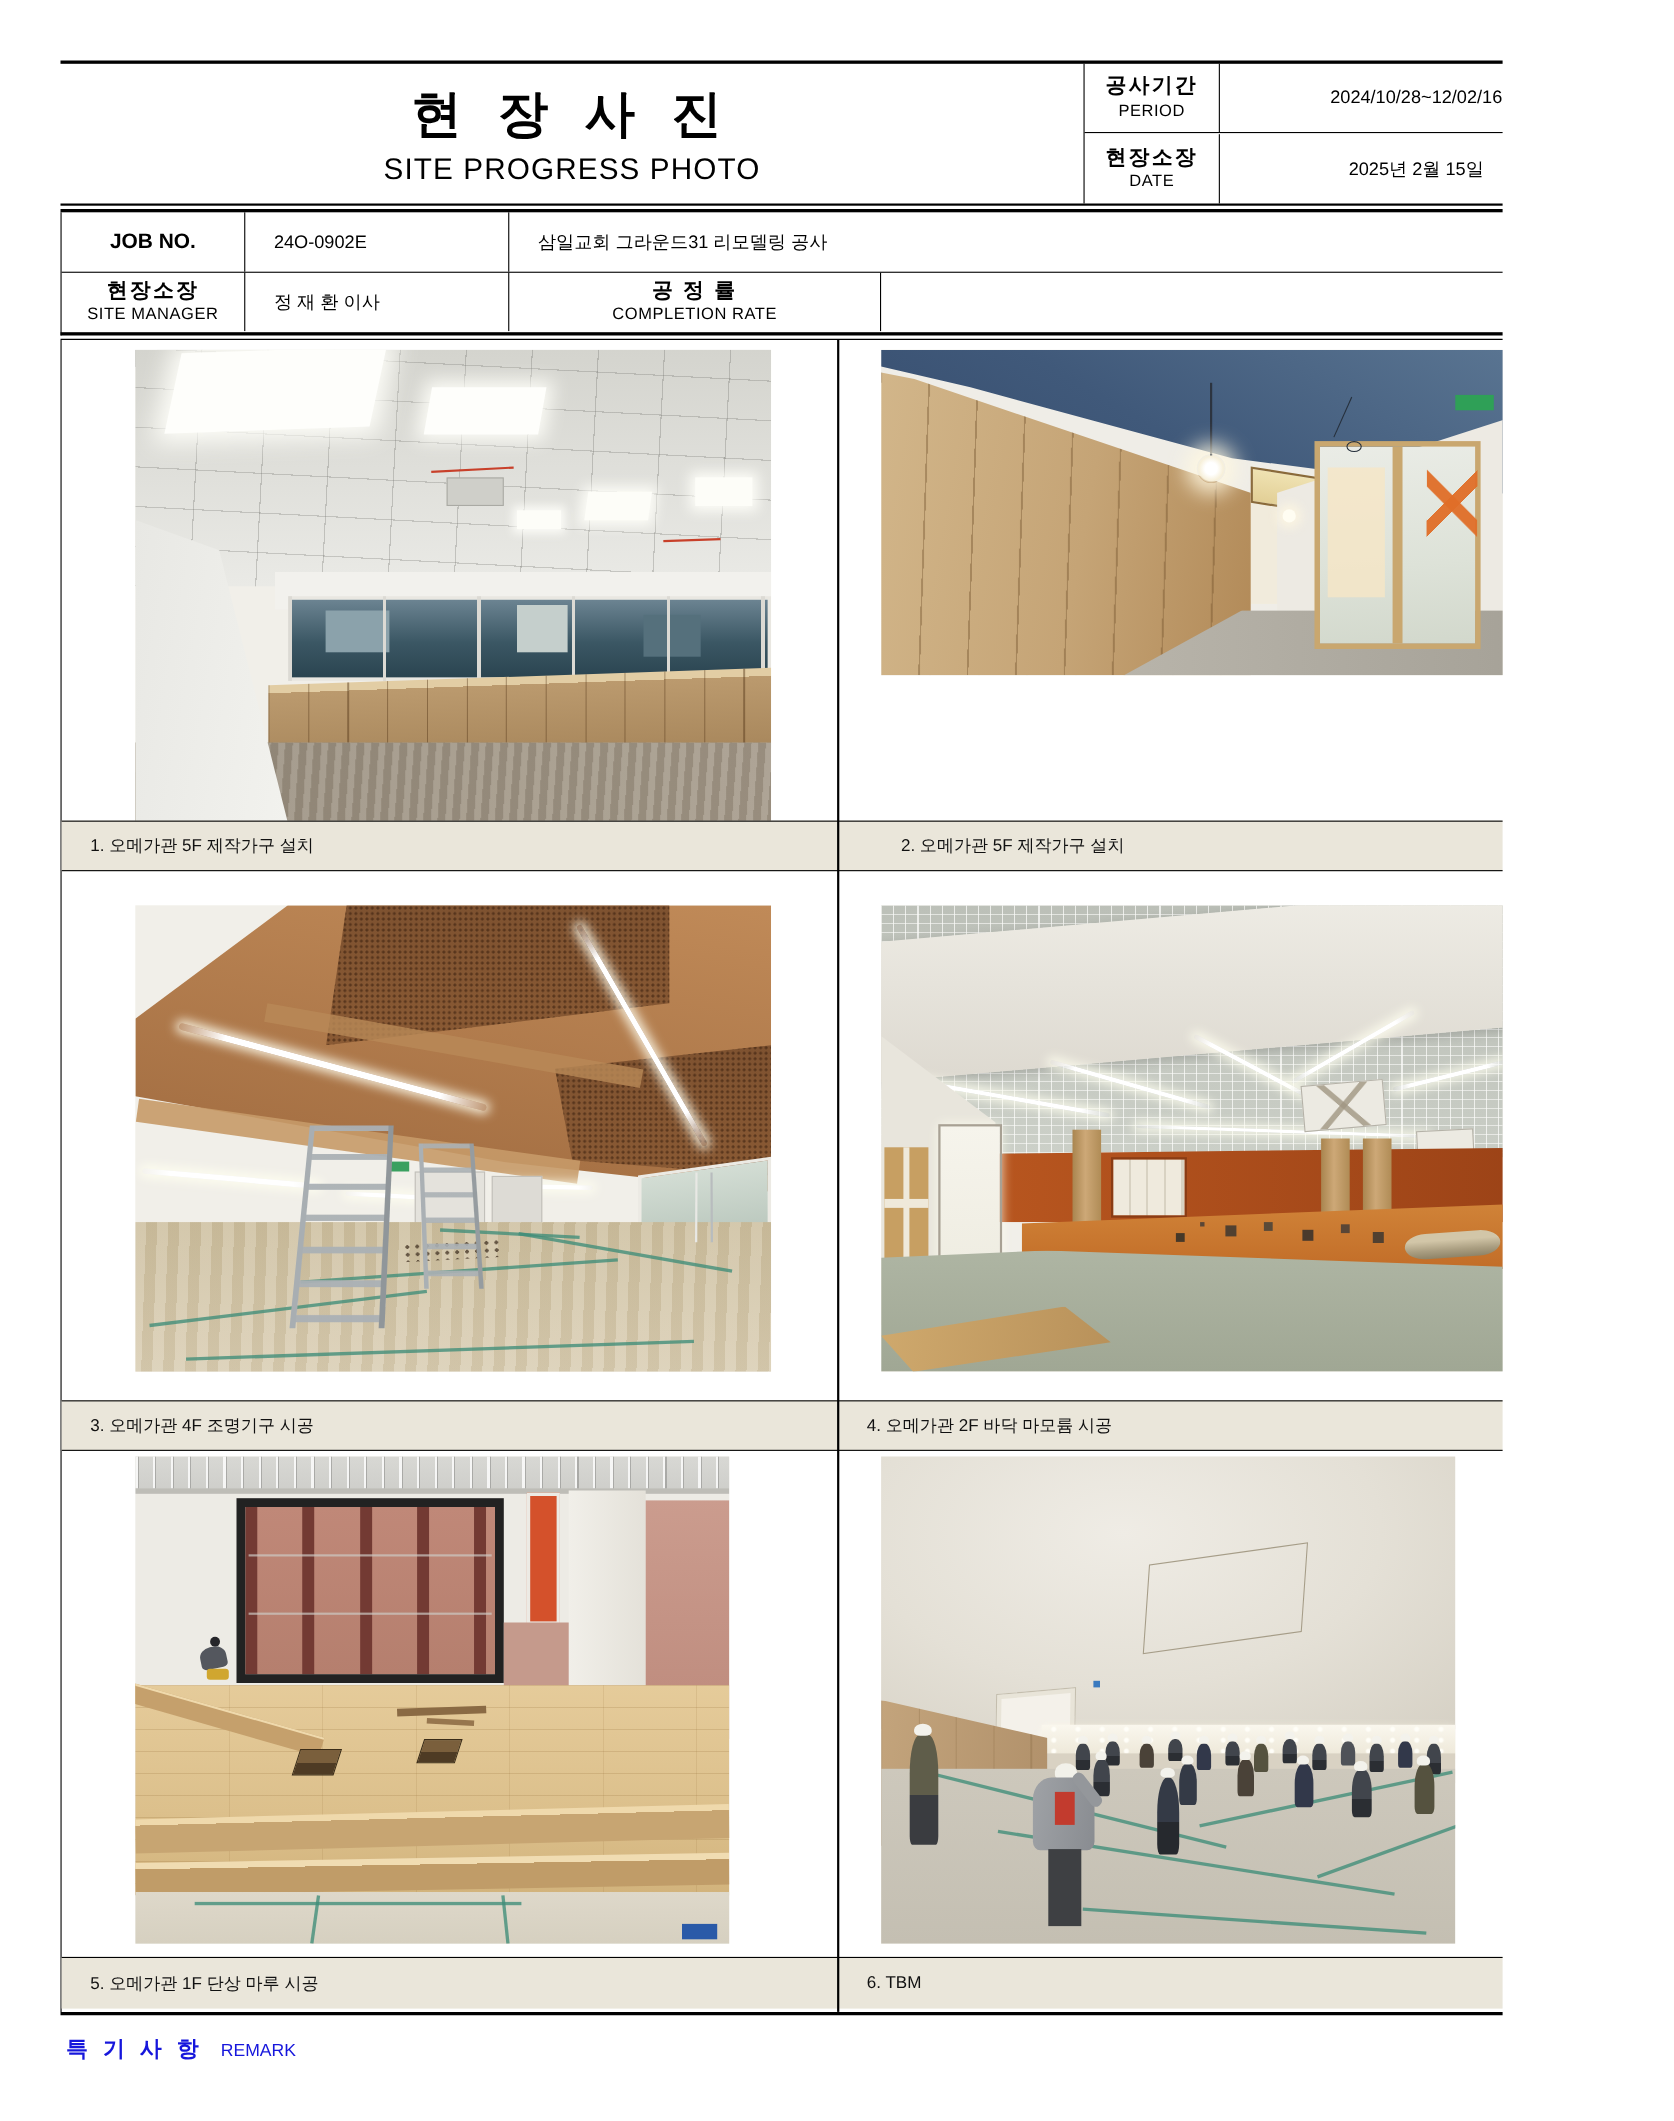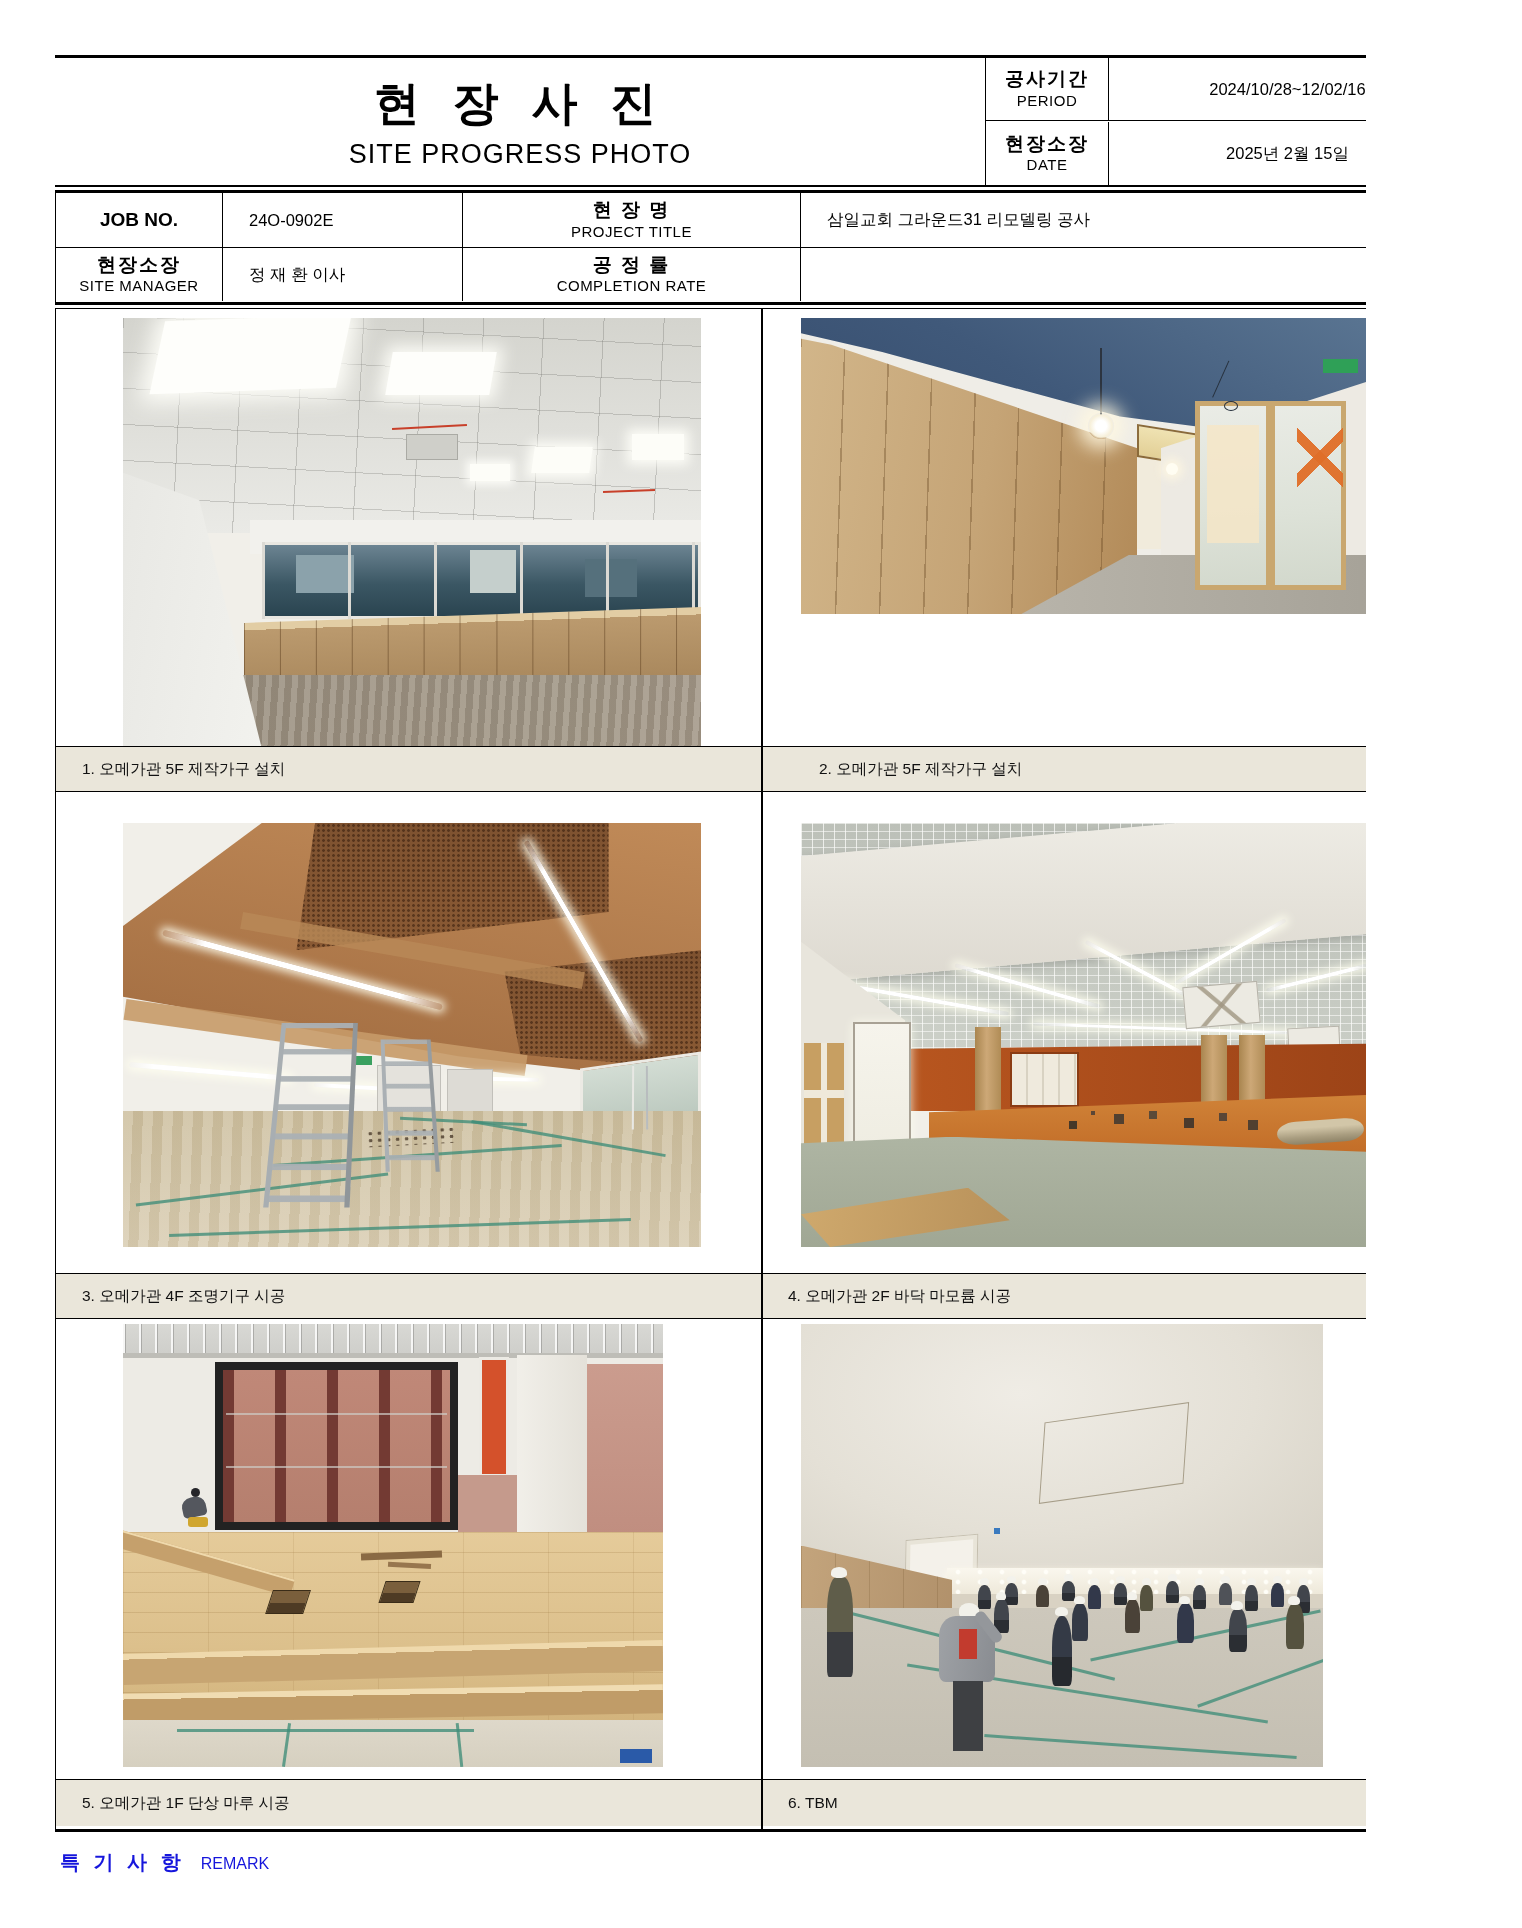--- a/index.html
+++ b/index.html
@@ -64,24 +64,20 @@
   <div class="abs rule" style="left:55px;top:185px;width:1412px;height:1.5px;"></div>
   <div class="abs rule" style="left:55px;top:190px;width:1412px;height:2.5px;"></div>
 
   <div class="abs" style="left:55px;top:193px;width:1412px;height:112px;border-left:1px solid #000;border-right:1px solid #000;border-bottom:3px solid #000;">
     <div style="display:flex;height:55px;border-bottom:1px solid #000;">
       <div class="center" style="width:167px;border-right:1px solid #000;">
         <span class="ko-label" style="letter-spacing:0;">JOB NO.</span>
       </div>
       <div class="vcenter" style="width:240px;border-right:1px solid #000;padding-left:26px;">
         <span class="cell-value">24O-0902E</span>
-      </div>
-      <div class="center" style="width:338px;border-right:1px solid #000;">
-        <span class="ko-label">현 장 명</span>
-        <span class="en-label">PROJECT TITLE</span>
       </div>
       <div class="vcenter" style="flex:1;padding-left:26px;">
         <span class="cell-value">삼일교회 그라운드31 리모델링 공사</span>
       </div>
     </div>
     <div style="display:flex;height:53px;">
       <div class="center" style="width:167px;border-right:1px solid #000;">
         <span class="ko-label">현장소장</span>
         <span class="en-label">SITE MANAGER</span>
       </div>

